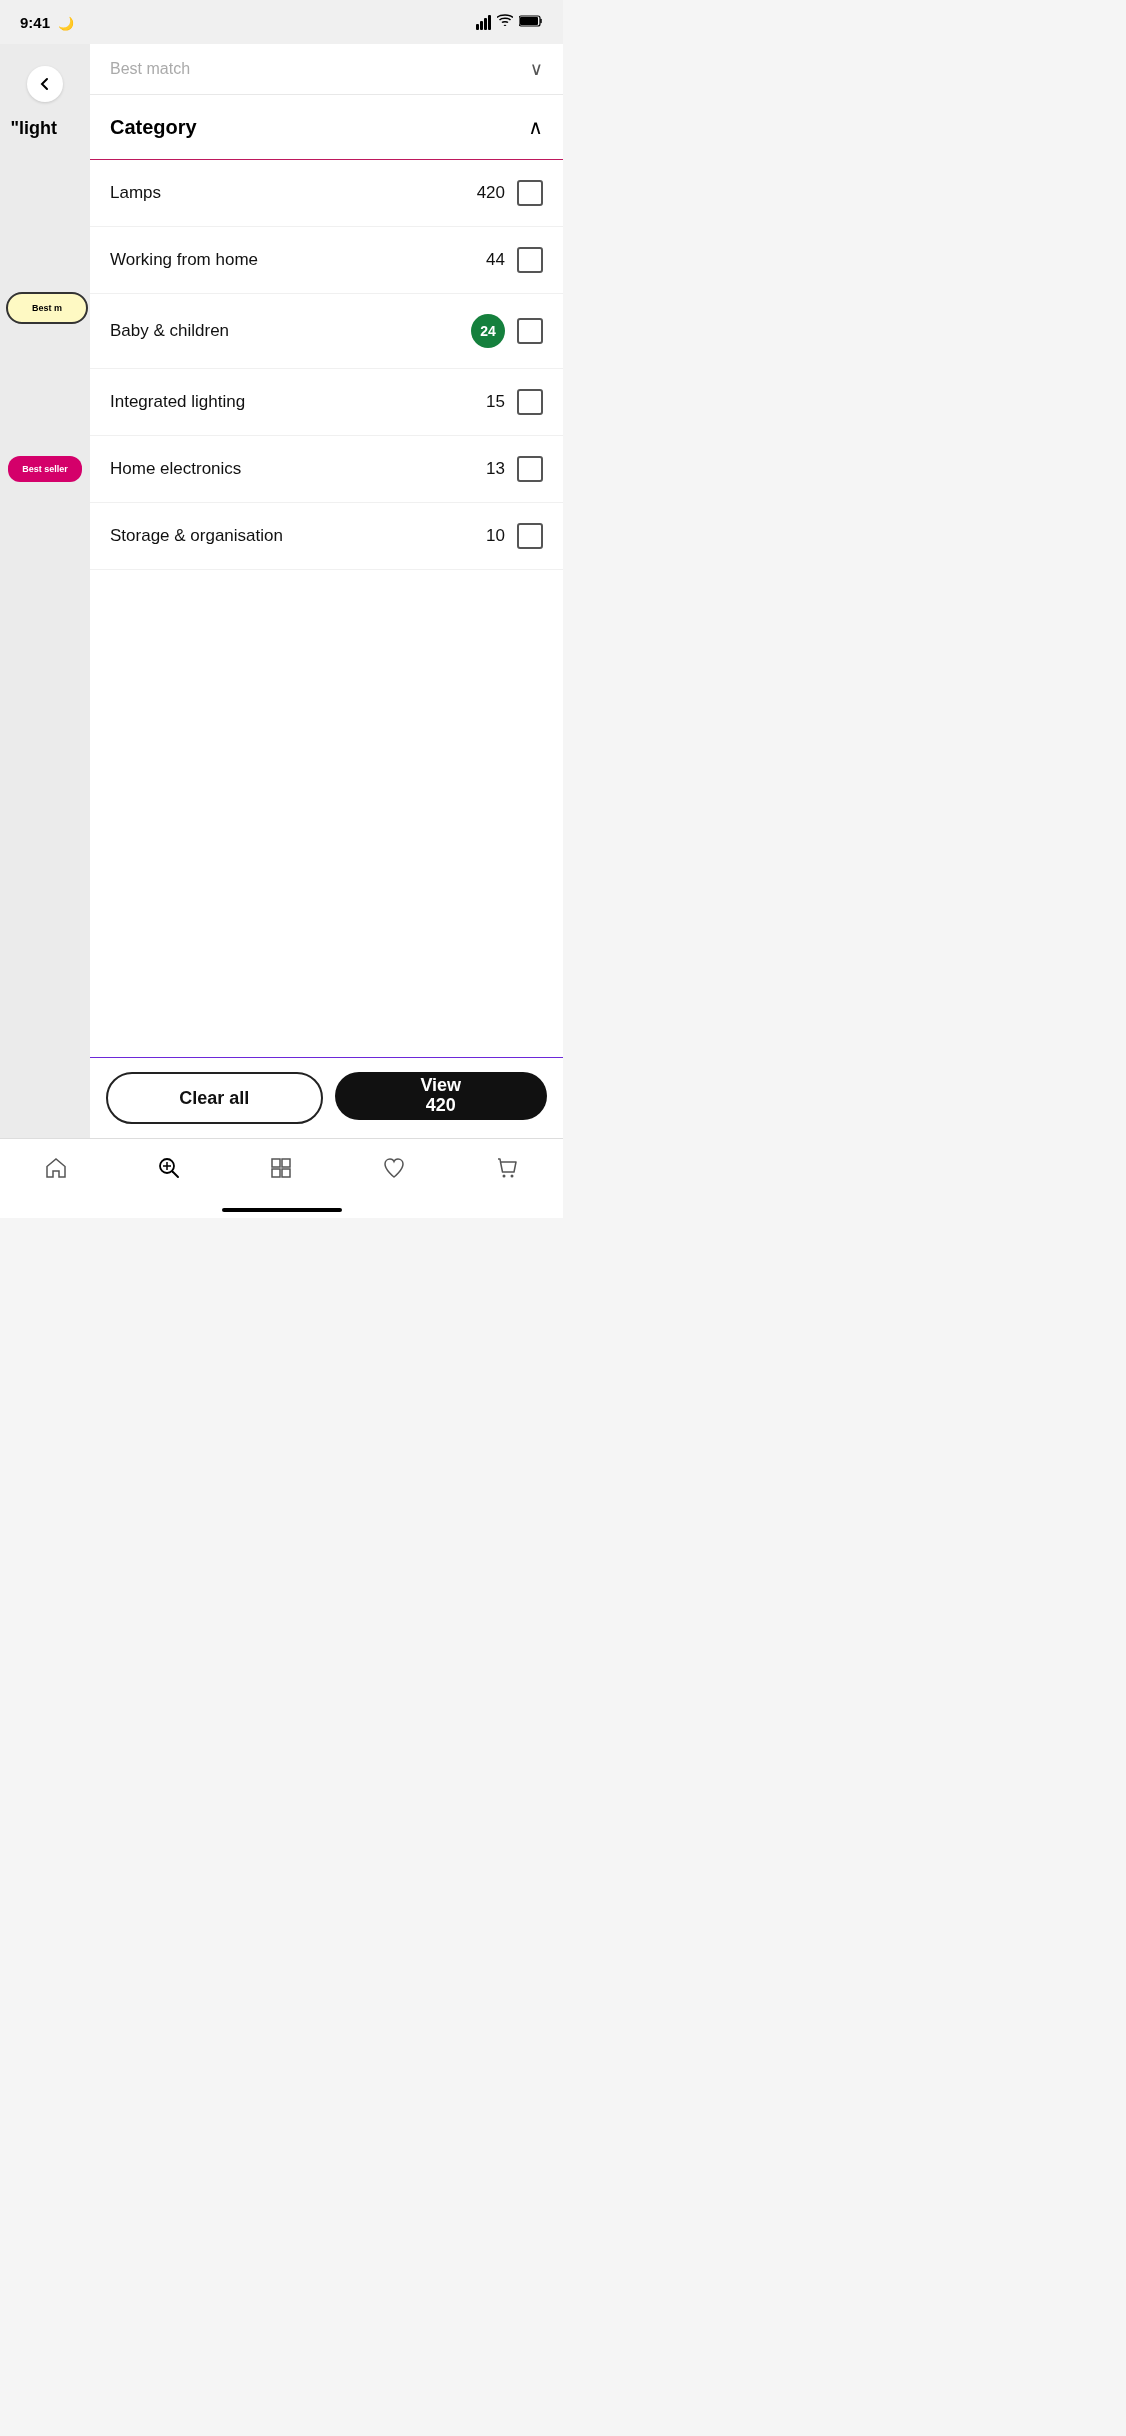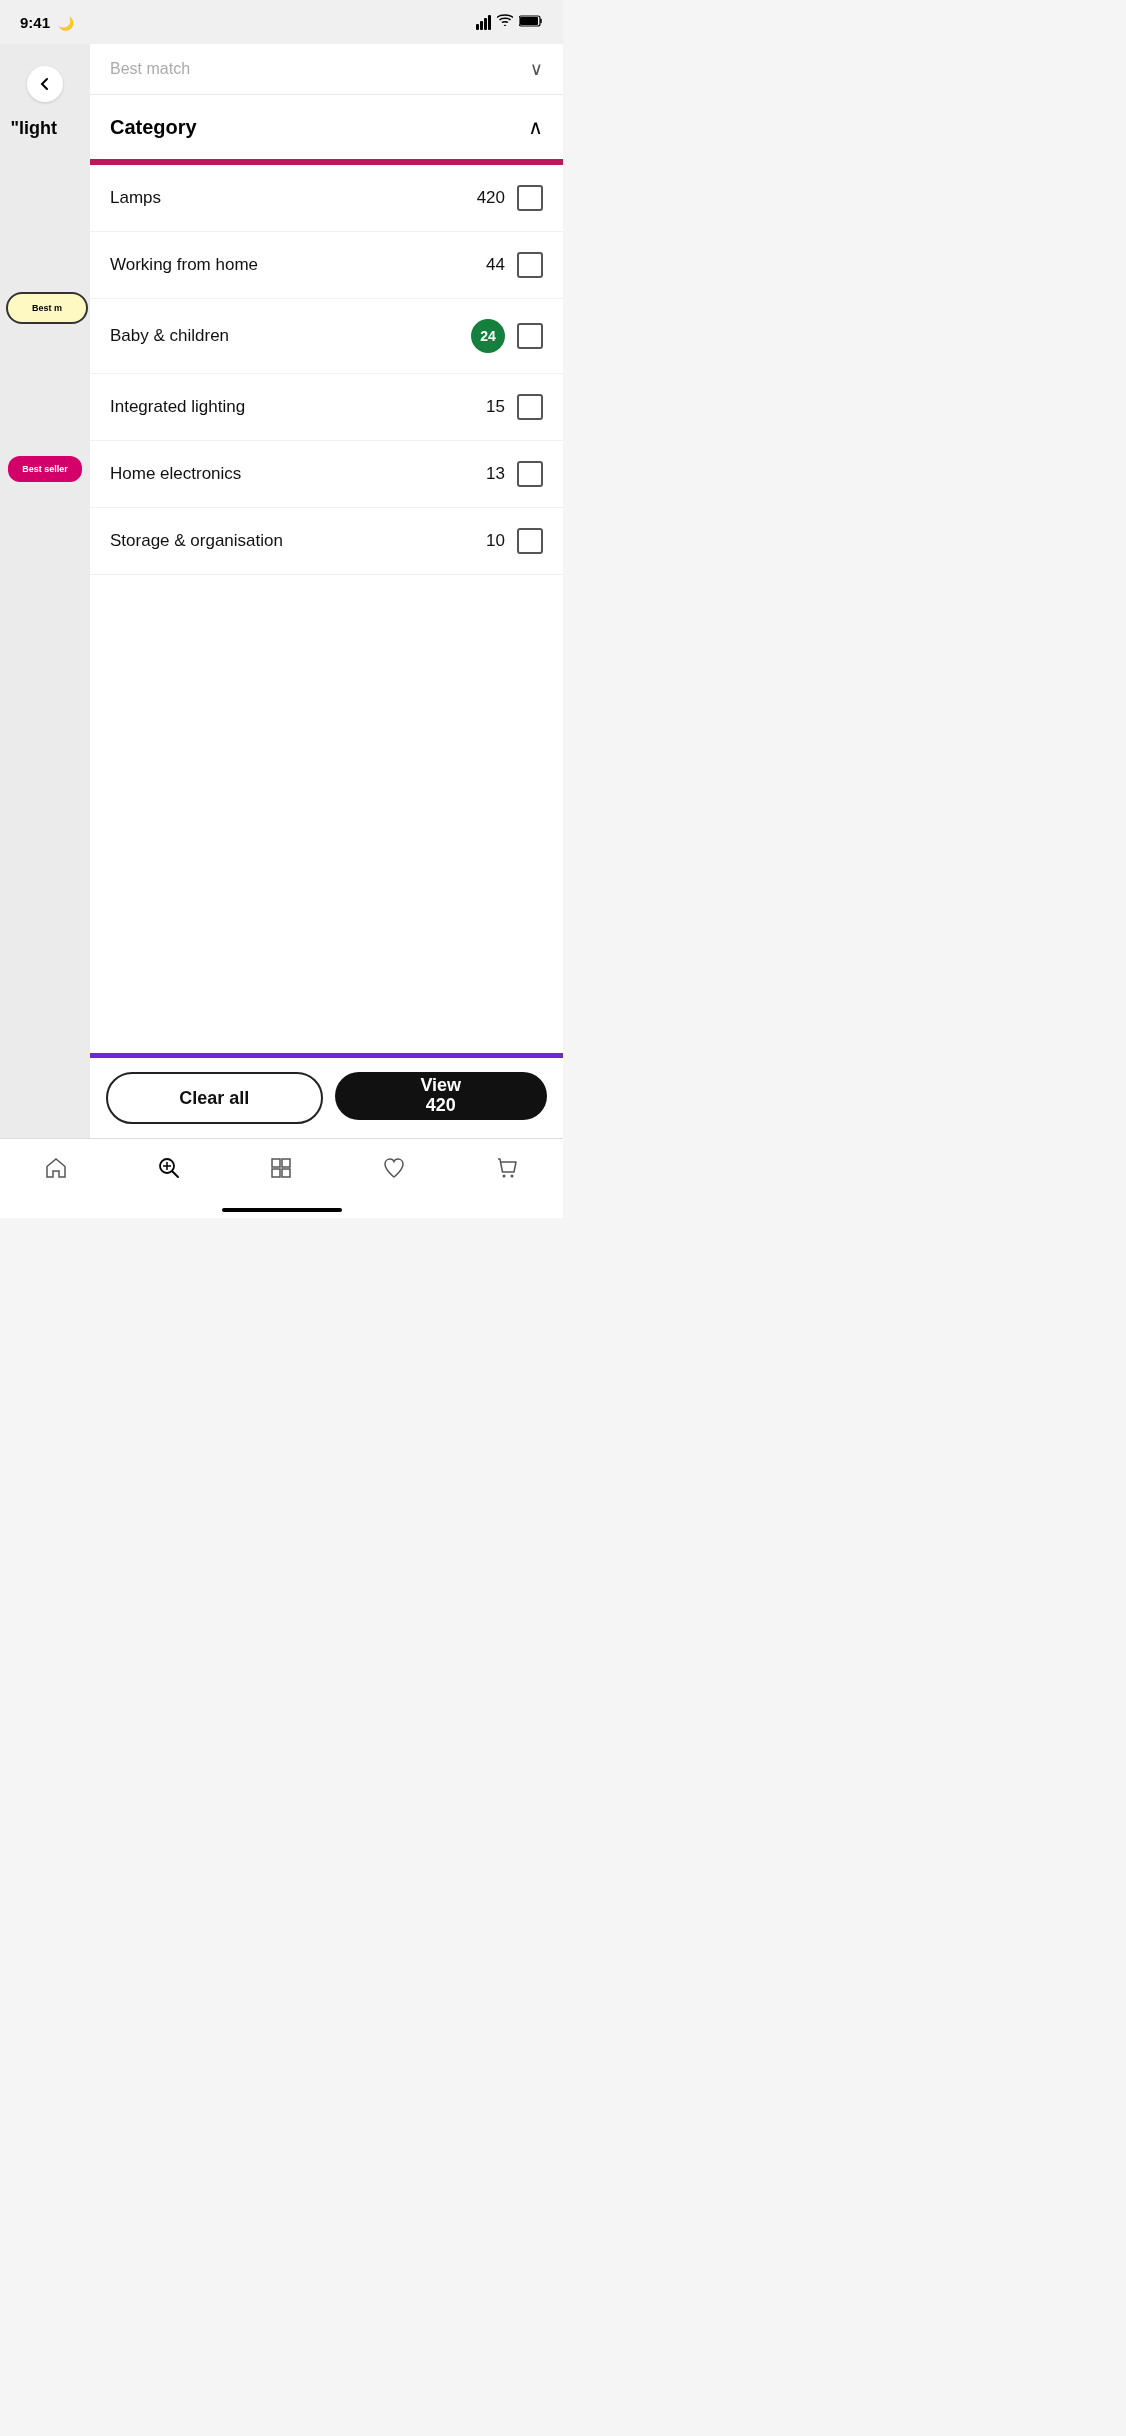--- a/index.html
+++ b/index.html
@@ -142,21 +142,21 @@
       font-size: 18px;
       color: #555;
     }
 
     
     .category-header {
       display: flex;
       align-items: center;
       justify-content: space-between;
       padding: 20px 20px 20px 20px;
-      border-bottom: 6px solid #be185d;
+      border-bottom: 1px solid #be185d;
       gap: 32px;
     }
     .category-title {
       font-size: 20px;
       font-weight: 700;
       color: #000;
     }
     .chevron-up {
       font-size: 20px;
       color: #000;
@@ -208,21 +208,21 @@
       background: transparent;
       flex-shrink: 0;
     }
 
     
     .bottom-actions {
       display: flex;
       gap: 12px;
       padding: 14px 16px;
       background: #fff;
-      border-top: 5px solid #6d28d9;
+      border-top: 1px solid #6d28d9;
     }
     .btn-clear {
       flex: 1;
       height: 52px;
       border-radius: 26px;
       border: 2px solid #222;
       background: #fff;
       font-size: 18px;
       font-weight: 700;
       color: #111;

